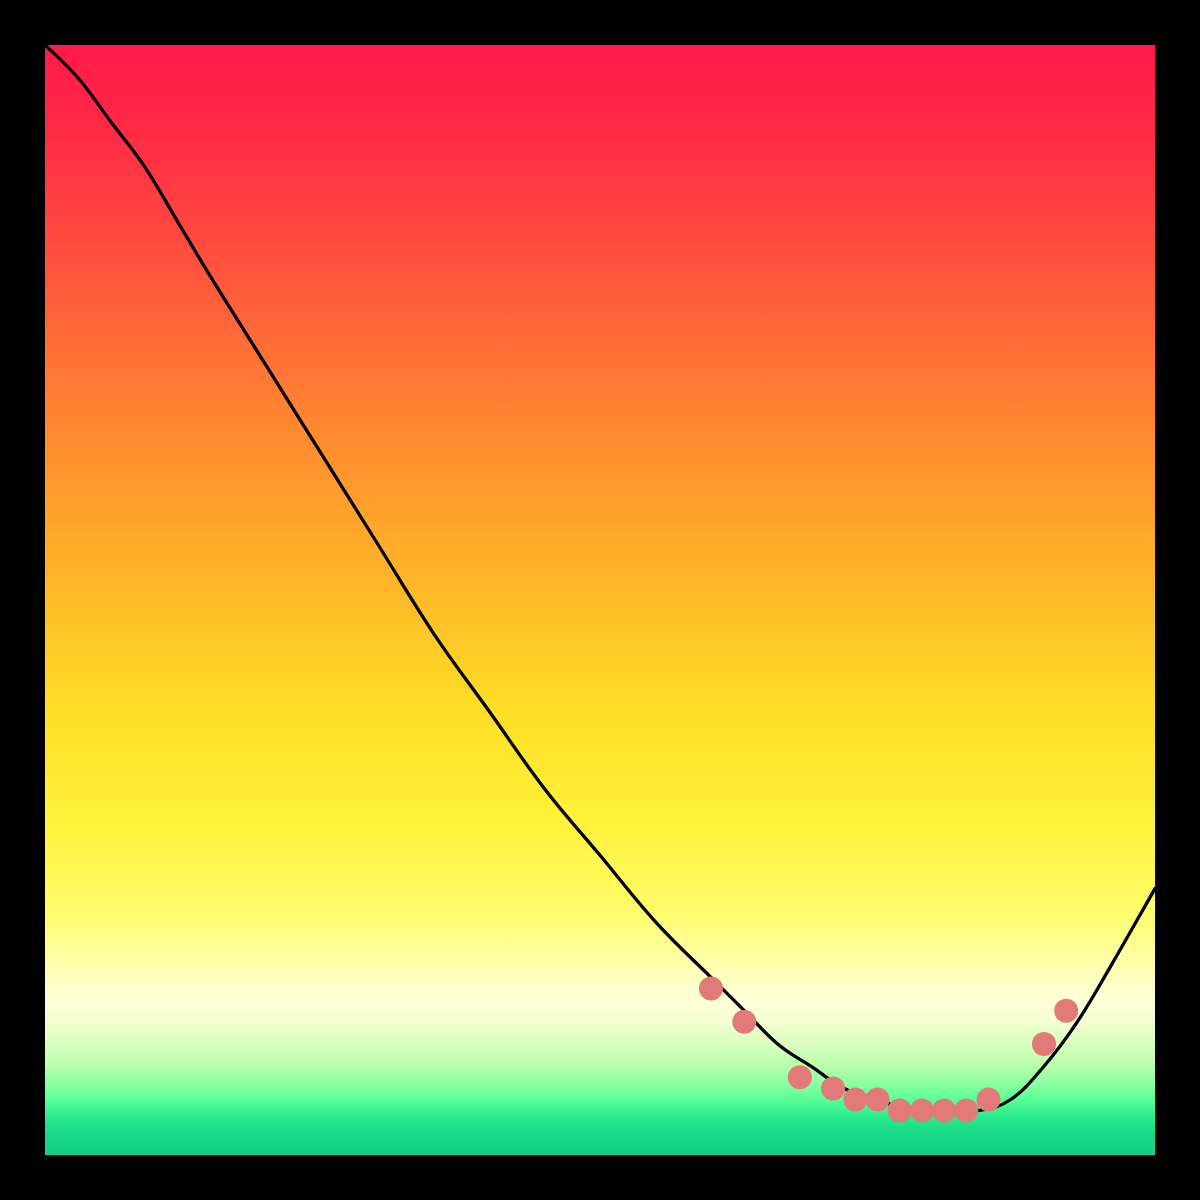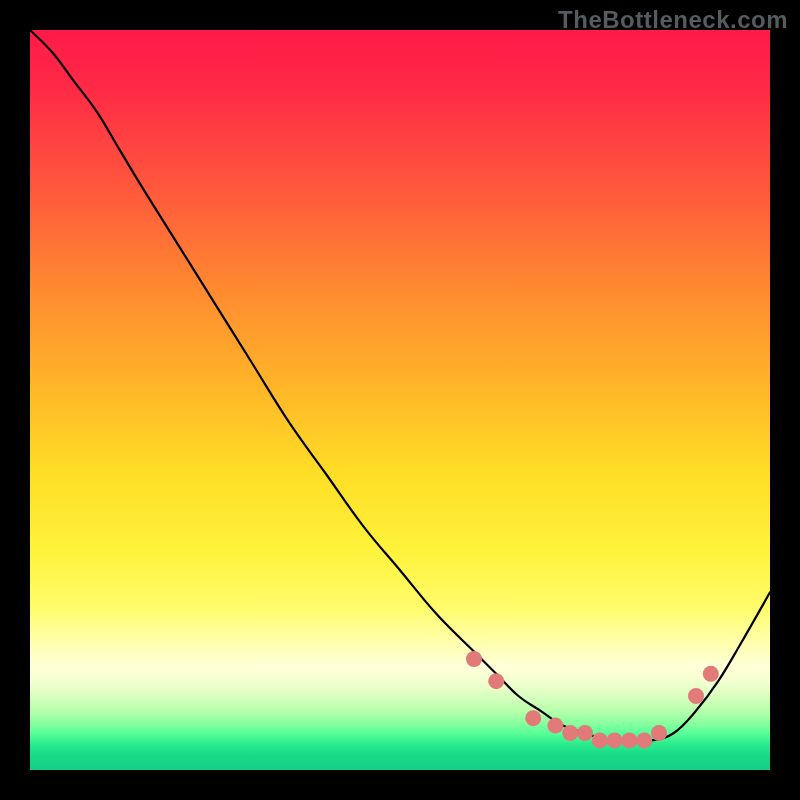--- a/index.html
+++ b/index.html
@@ -77,21 +77,20 @@
   }
   .marker {
     fill: #e17a78;
     stroke: none;
   }
 </style>
 </head>
 <body>
 
 <div class="frame">
-  <div class="watermark">TheBottleneck.com</div>
 
   <div class="plot">
     <div class="grad"></div>
     <svg class="curve" viewBox="0 0 740 740" preserveAspectRatio="none">
       <path id="curve-path" class="curve-path" d="M 0,0 C 4.4399999999999995,4.440000000000009 13.32,11.840000000000055 22.2,22.200000000000045 C 31.08,32.56000000000004 35.52,39.959999999999965 44.4,51.799999999999955 C 53.279999999999994,63.639999999999944 57.72,68.07999999999997 66.6,81.39999999999998 C 75.47999999999999,94.71999999999998 79.92,103.59999999999998 88.8,118.39999999999998 C 97.67999999999999,133.2 99.16,136.15999999999997 111,155.39999999999998 C 122.84,174.64 133.2,190.92000000000002 148,214.60000000000002 C 162.8,238.28000000000003 170.2,250.12000000000003 185,273.8 C 199.8,297.48 207.2,309.31999999999994 222,332.99999999999994 C 236.8,356.67999999999995 244.2,370.00000000000006 259,392.20000000000005 C 273.8,414.40000000000003 281.2,423.28000000000003 296,444 C 310.8,464.71999999999997 318.2,476.55999999999995 333,495.79999999999995 C 347.8,515.04 355.2,522.44 370,540.2 C 384.8,557.96 392.20000000000005,568.32 407.00000000000006,584.6 C 421.80000000000007,600.88 432.16,609.76 444,621.6 C 455.84,633.44 457.32,634.92 466.2,643.8 C 475.08,652.68 479.52000000000004,658.6 488.40000000000003,666 C 497.28000000000003,673.4 501.71999999999997,674.88 510.59999999999997,680.8 C 519.4799999999999,686.7199999999999 523.92,691.16 532.8,695.6 C 541.68,700.0400000000001 546.12,700.04 555,703 C 563.88,705.96 568.32,708.92 577.2,710.4 C 586.08,711.88 590.5200000000001,710.4 599.4000000000001,710.4 C 608.2800000000001,710.4 612.72,711.88 621.6,710.4 C 630.48,708.92 634.92,708.92 643.8,703 C 652.68,697.08 657.12,691.16 666,680.8 C 674.88,670.4399999999999 679.32,664.52 688.2,651.2 C 697.08,637.8800000000001 700.04,631.96 710.4,614.2 C 720.76,596.44 734.08,572.76 740,562.4"></path>
       <g id="markers-group">
           <circle cx="444" cy="629" r="8" class="marker" fill="#e17a78"></circle>
           <circle cx="466.2" cy="651.2" r="8" class="marker" fill="#e17a78"></circle>
           <circle cx="503.20000000000005" cy="688.2" r="8" class="marker" fill="#e17a78"></circle>
           <circle cx="525.4" cy="695.6" r="8" class="marker" fill="#e17a78"></circle>

